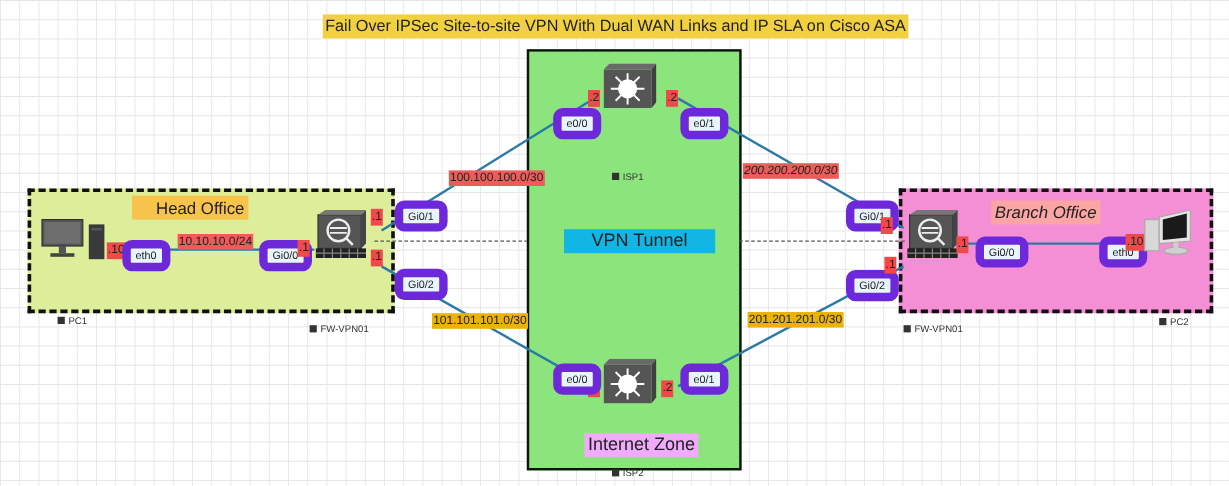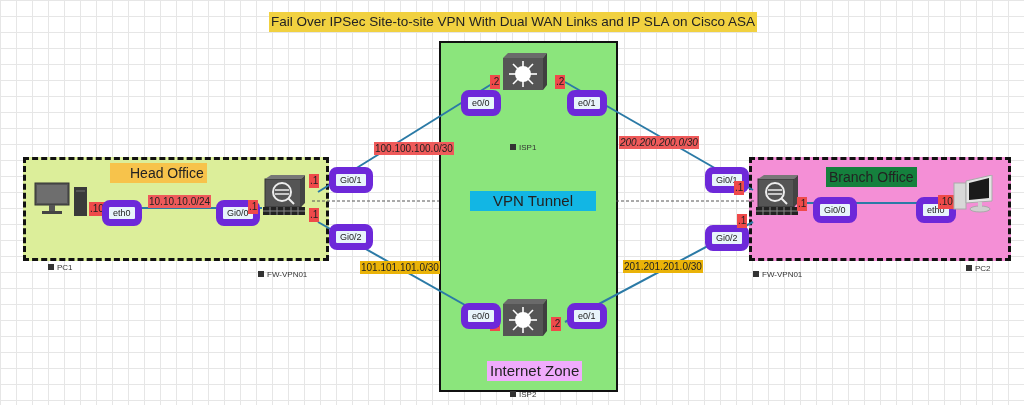--- a/index.html
+++ b/index.html
@@ -9,21 +9,21 @@
       linear-gradient(to right,#e6e6e6 1px,transparent 1px),
       linear-gradient(to bottom,#e6e6e6 1px,transparent 1px);
     background-size:16px 16px;}
   .abs{position:absolute;}
   .title{left:269px;top:12px;height:20px;line-height:20px;padding:0 2px;background:#f1d140;color:#222;font-size:13.5px;white-space:nowrap;}
   .zone-green{left:439px;top:41px;width:175px;height:347px;background:#8be57c;border:2px solid #111;}
   .zone-head{left:23px;top:157px;width:300px;height:98px;background:#dcee9a;border:3px dashed #111;}
   .zone-branch{left:749px;top:157px;width:256px;height:98px;background:#f48fd6;border:3px dashed #111;}
   .zlabel{font-size:14px;color:#222;white-space:nowrap;padding:0 3px;height:20px;line-height:20px;}
   .lbl-head{left:110px;top:163px;background:#f7c34b;padding-left:20px;}
-  .lbl-branch{left:826px;top:167px;background:#15803d;color:#222;font-size:14px;}
+  .lbl-branch{left:826px;top:167px;background:#fca5a5;color:#222;font-size:14px;font-style:italic;}
   .lbl-vpn{left:470px;top:191px;width:120px;text-align:center;background:#12b6e4;font-size:15px;}
   .lbl-inet{left:487px;top:361px;background:#f0abfc;font-size:15px;}
   .ip{font-size:10px;color:#222;background:#ef5a5a;white-space:nowrap;height:13px;line-height:13px;padding:0 1px;}
   .ip.blue{background:#eab308;}
   .port{font-size:9px;color:#222;background:#e8f4fb;border:7px solid #6d28d9;border-radius:8px;height:12px;line-height:12px;padding:0 4px;white-space:nowrap;}
   .hostid{font-size:10px;color:#222;background:#ef4a4a;height:14px;line-height:14px;padding:0 1px;}
   .devname{font-size:8px;color:#333;white-space:nowrap;margin-top:45px;}
   .devname::before{content:"";display:inline-block;width:6px;height:6px;background:#333;margin-right:3px;}
   svg.links{position:absolute;left:0;top:0;}
 </style>

